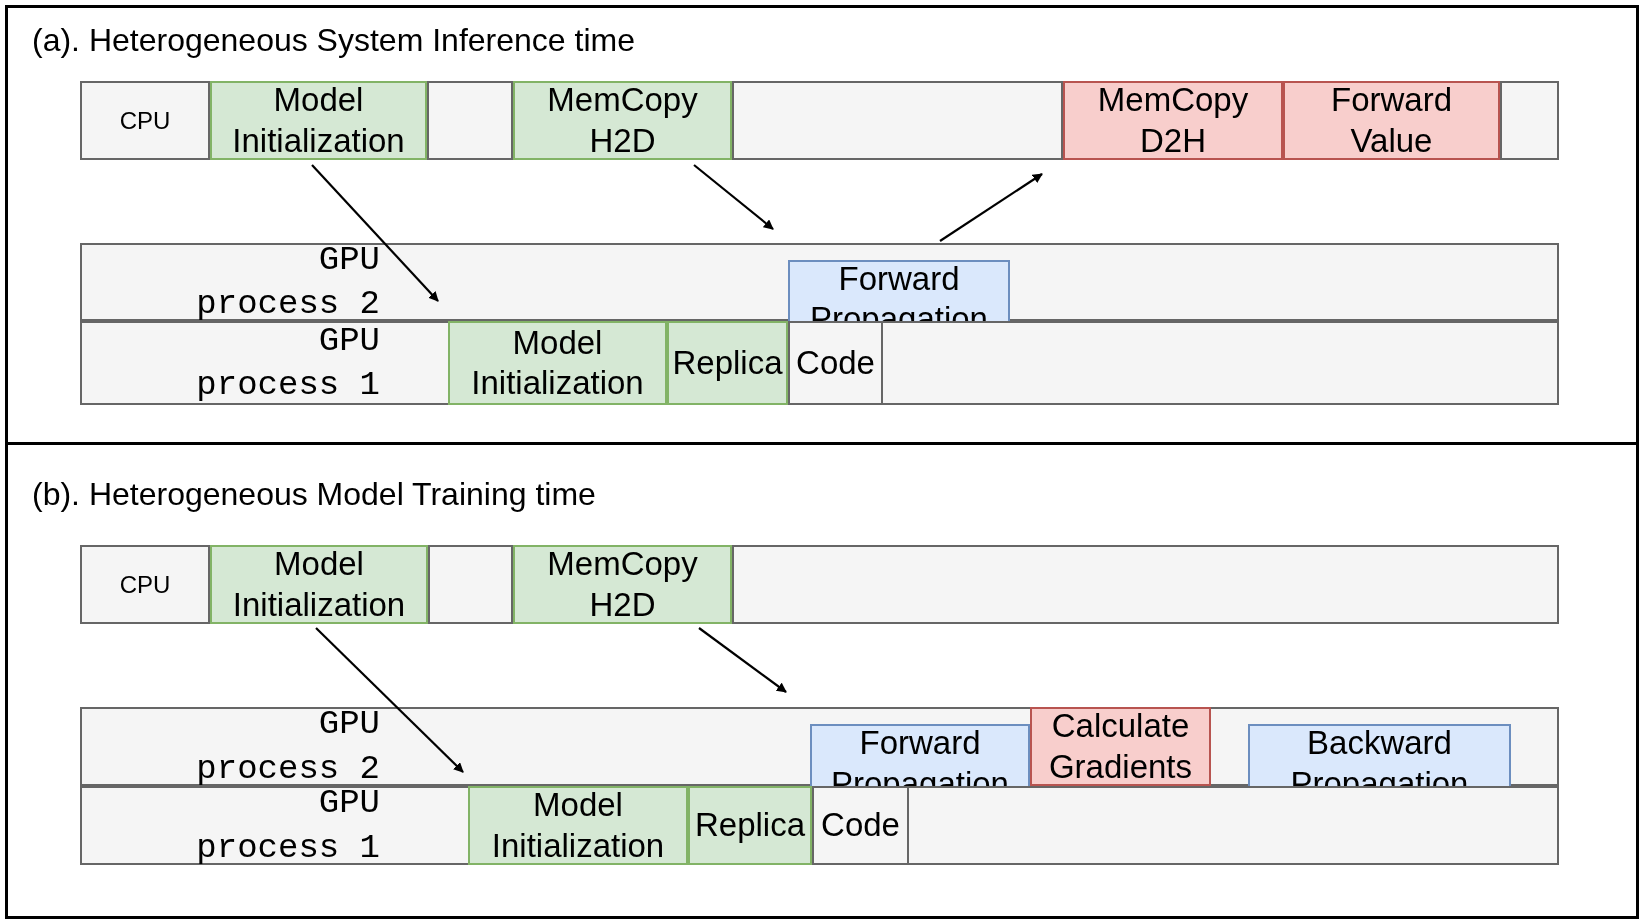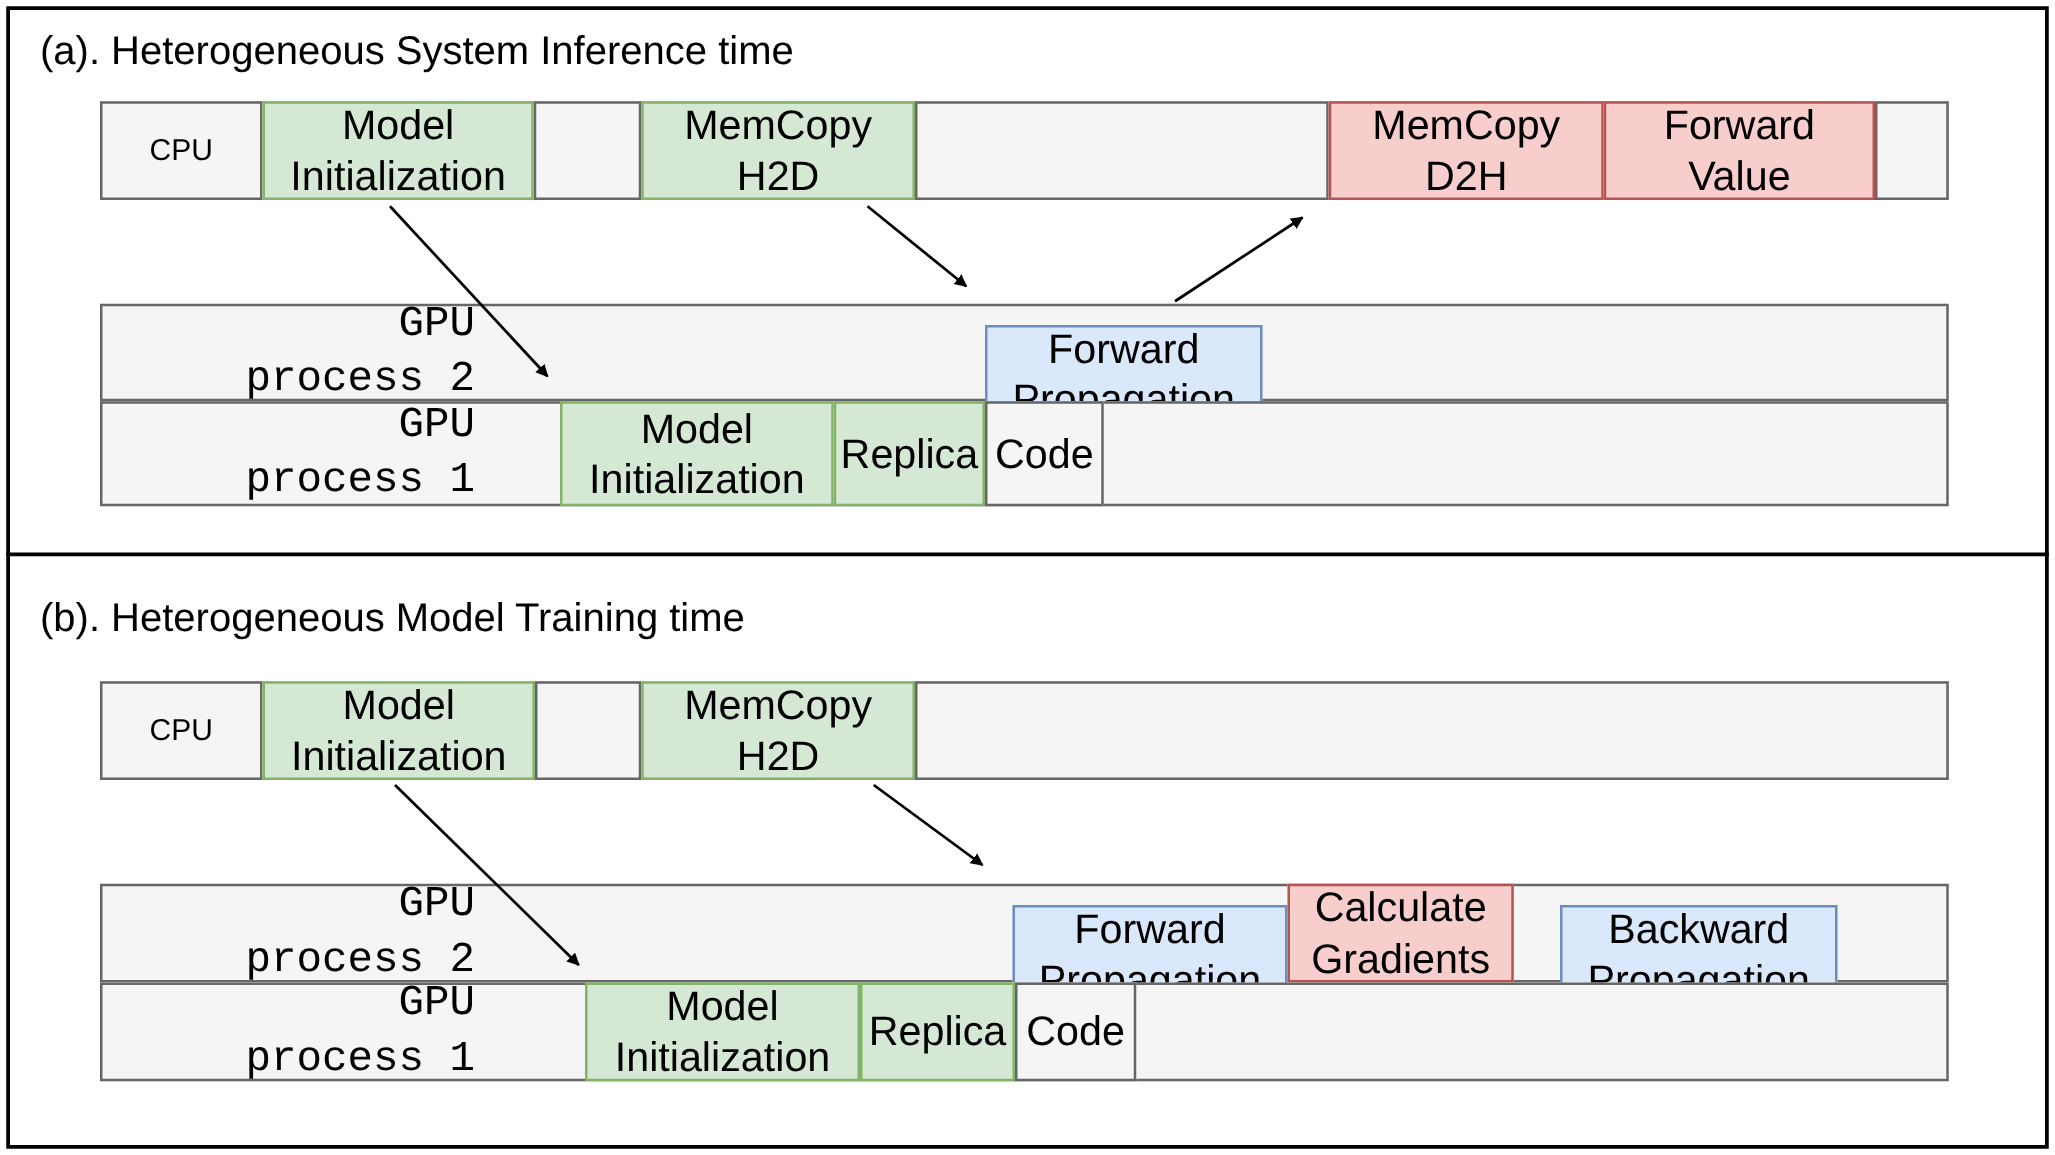--- a/index.html
+++ b/index.html
@@ -90,21 +90,21 @@
 H2D</div>
   <div class="box gray" style="left:732px; top:545px; width:827px; height:79px;"></div>
 
   <div class="rowbar" style="left:80px; top:707px; width:1479px; height:79px;"></div>
   <div class="rowlabel" style="left:80px; top:707px; width:300px; height:79px;">GPU
 process 2</div>
   <div class="box blue" style="left:810px; top:707px; width:220px; height:79px;">Forward
 Propagation</div>
   <div class="box red" style="left:1030px; top:707px; width:181px; height:79px;">Calculate
 Gradients</div>
-  <div class="box blue" style="left:1248px; top:707px; width:222px; height:79px;">Backward
+  <div class="box blue" style="left:1248px; top:707px; width:263px; height:79px;">Backward
 Propagation</div>
 
   <div class="rowbar" style="left:80px; top:786px; width:1479px; height:79px;"></div>
   <div class="rowlabel" style="left:80px; top:786px; width:300px; height:79px;">GPU
 process 1</div>
   <div class="box green" style="left:468px; top:786px; width:220px; height:79px;">Model
 Initialization</div>
   <div class="box green" style="left:688px; top:786px; width:124px; height:79px;">Replica</div>
   <div class="box gray" style="left:812px; top:786px; width:97px; height:79px;">Code</div>
 

